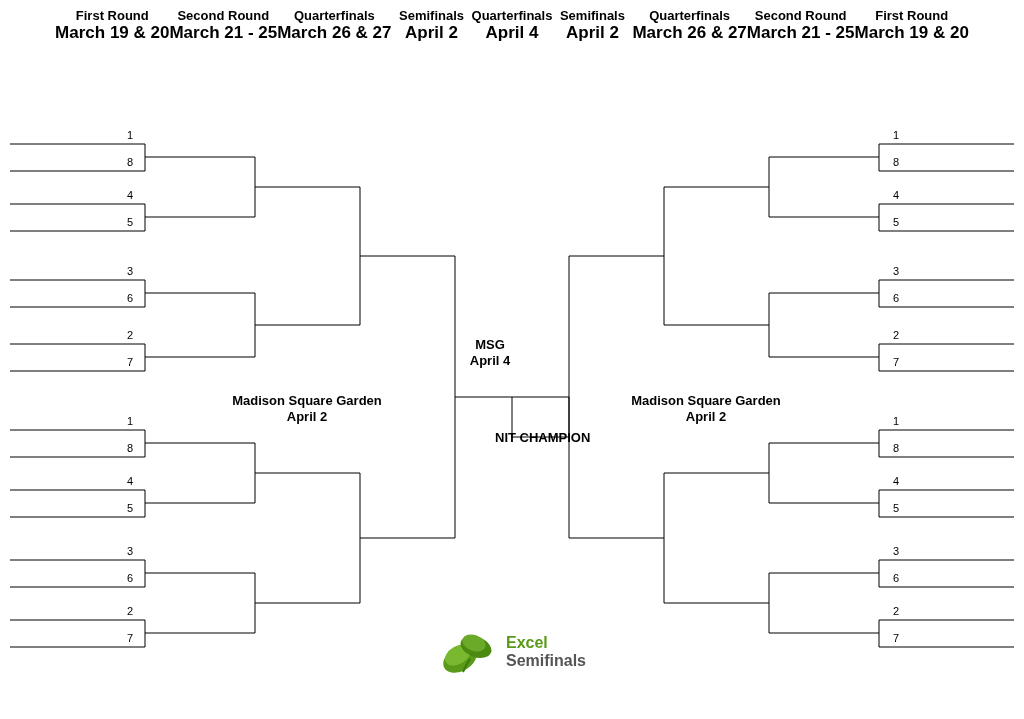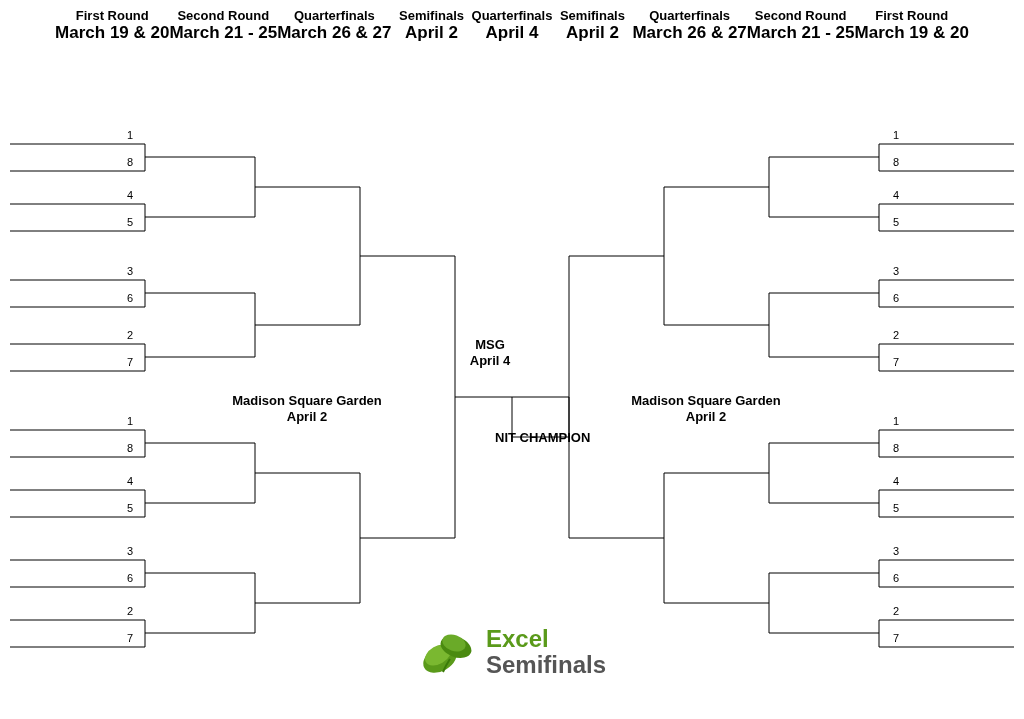--- a/index.html
+++ b/index.html
@@ -291,18 +291,18 @@
   <div class="logo-area">
     <svg width="60" height="70" viewBox="0 0 60 70">
 
       <ellipse cx="22" cy="42" rx="18" ry="12" fill="#5a9a1a" transform="rotate(-30 22 42)"></ellipse>
       <ellipse cx="20" cy="38" rx="14" ry="9" fill="#7ab830" transform="rotate(-30 20 38)"></ellipse>
       <ellipse cx="38" cy="30" rx="16" ry="10" fill="#4a8a10" transform="rotate(20 38 30)"></ellipse>
       <ellipse cx="36" cy="26" rx="12" ry="8" fill="#6aaa28" transform="rotate(20 36 26)"></ellipse>
 
       <path d="M25 55 Q28 48 32 42" stroke="#3a7a08" stroke-width="2" fill="none"></path>
     </svg>
-    <div style="font-size:24px;font-weight:bold;color:#555;line-height:1.1;">
+    <div style="font-size:16px;font-weight:bold;color:#555;line-height:1.1;">
       <div style="color:#5a9a1a;">Excel</div>
       <div>Semifinals</div>
     </div>
   </div>
 </div>
 
 </body></html>

